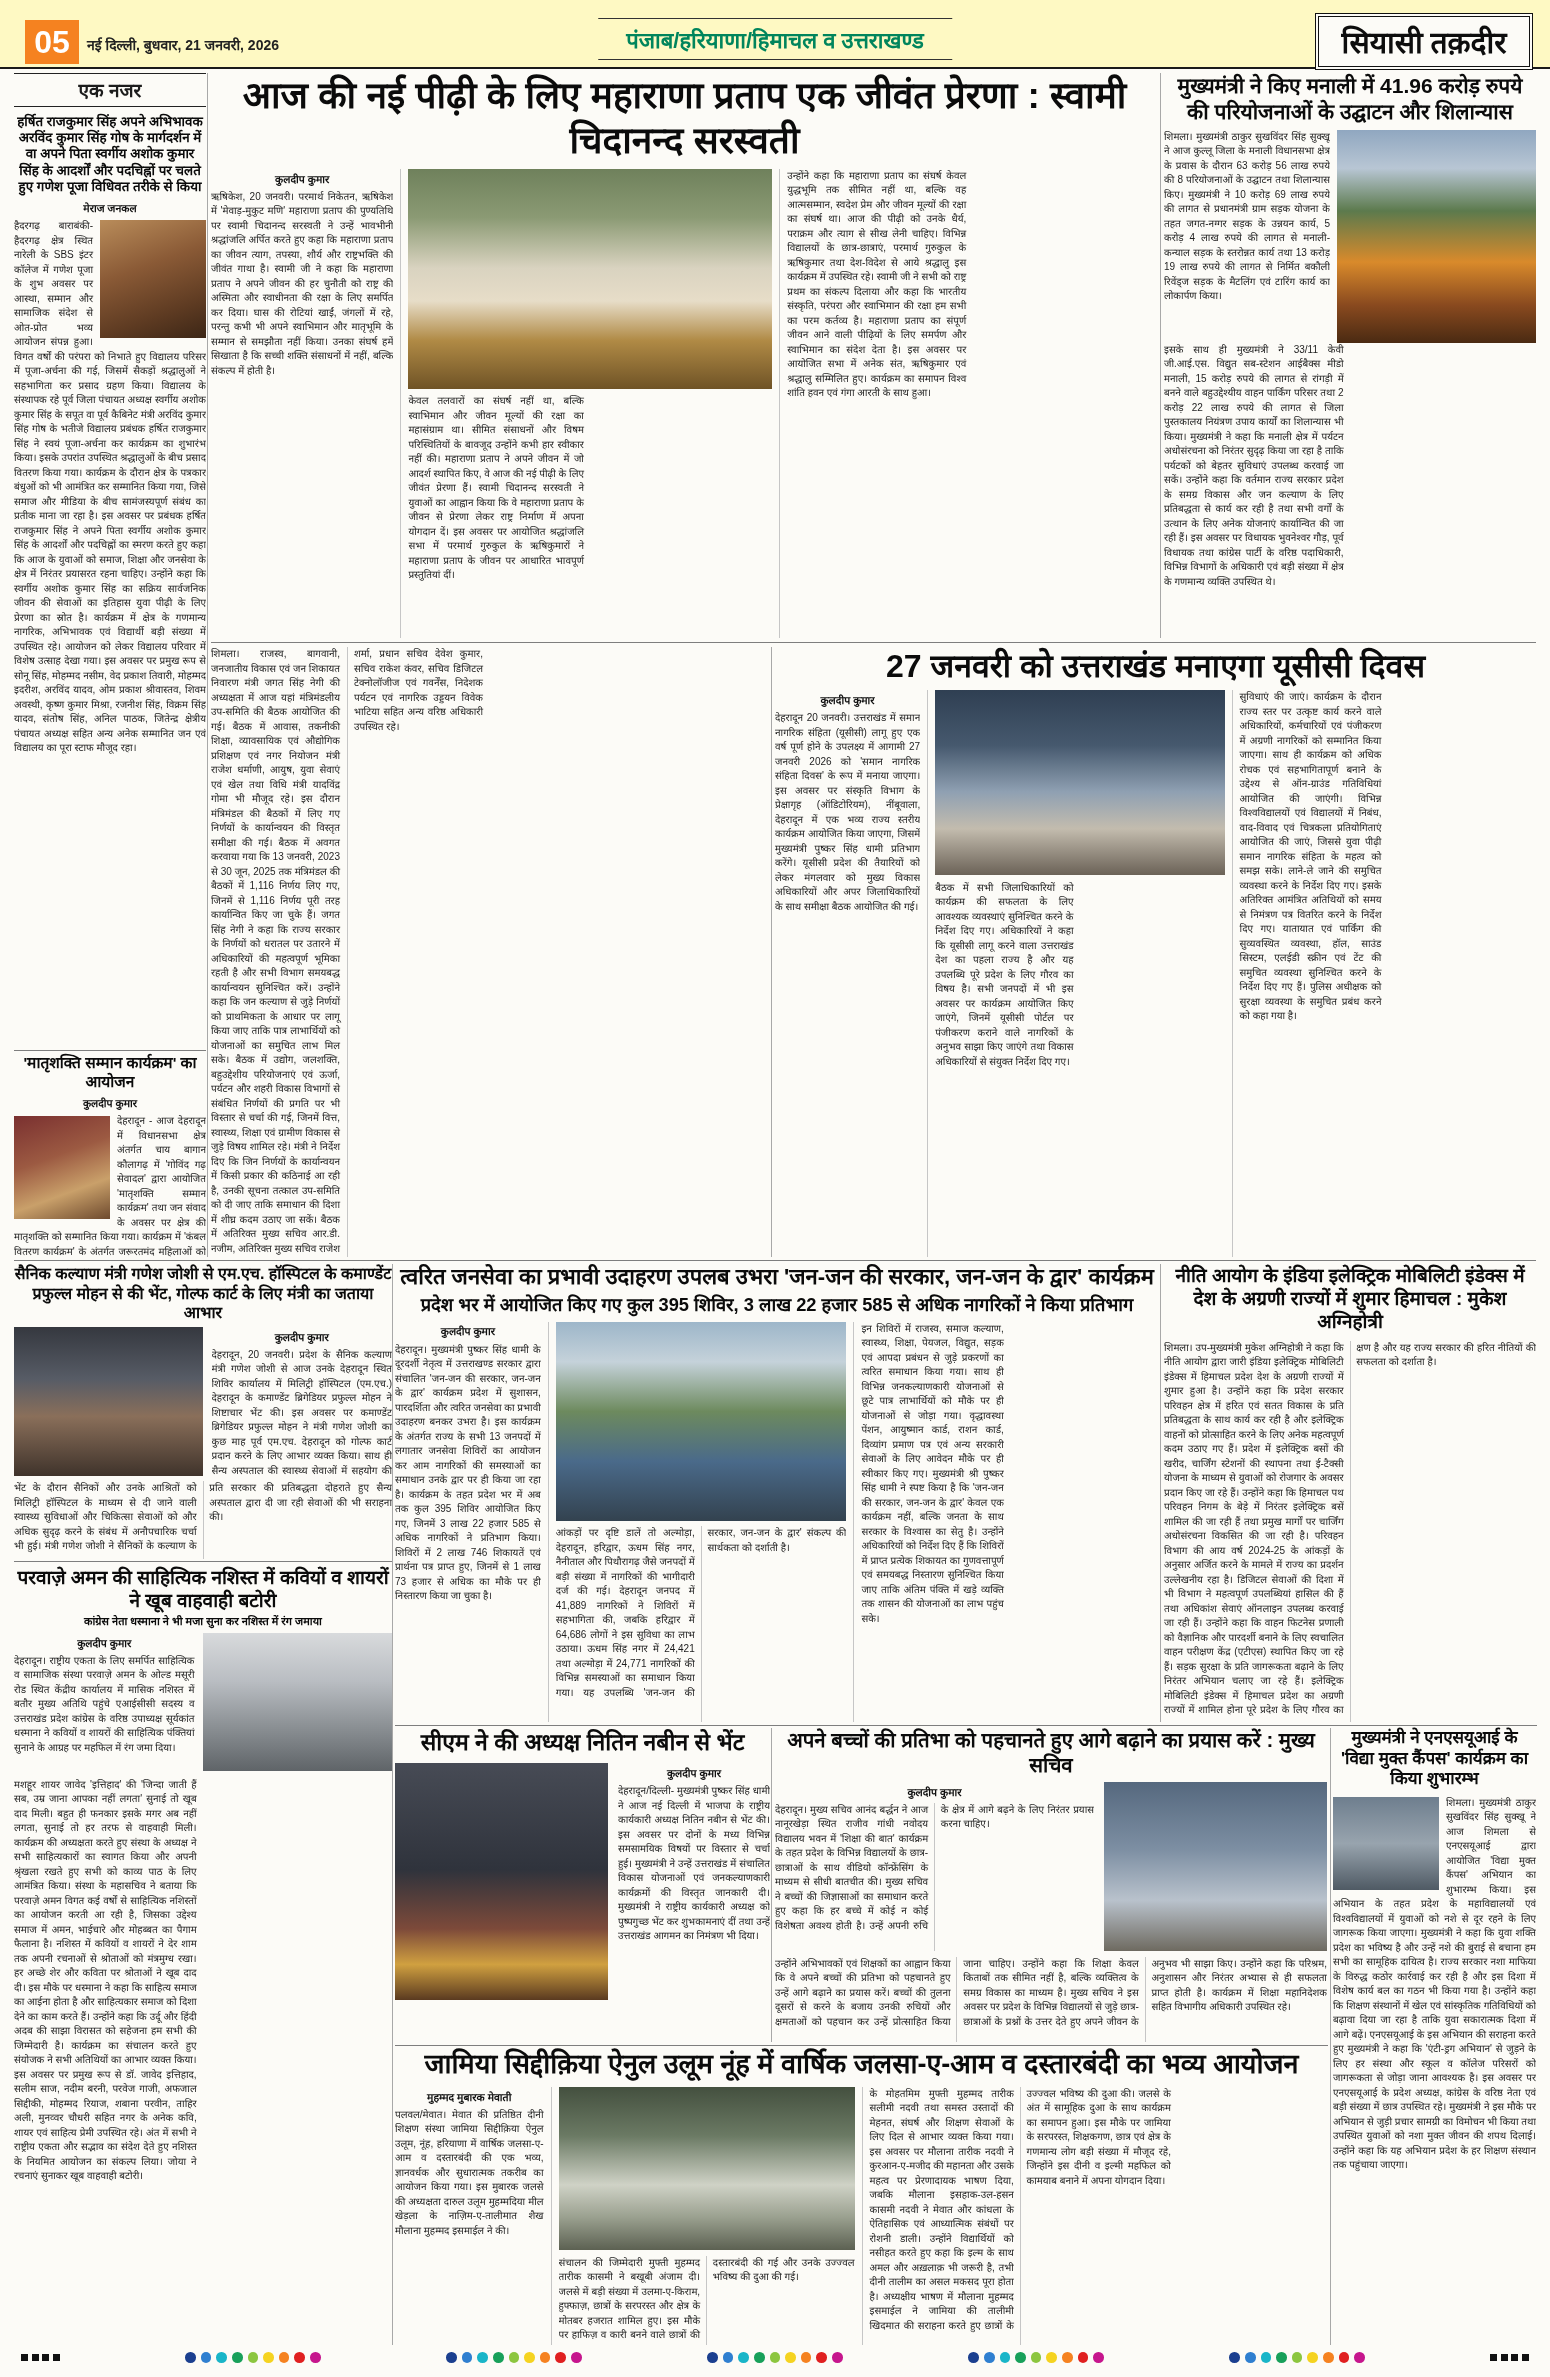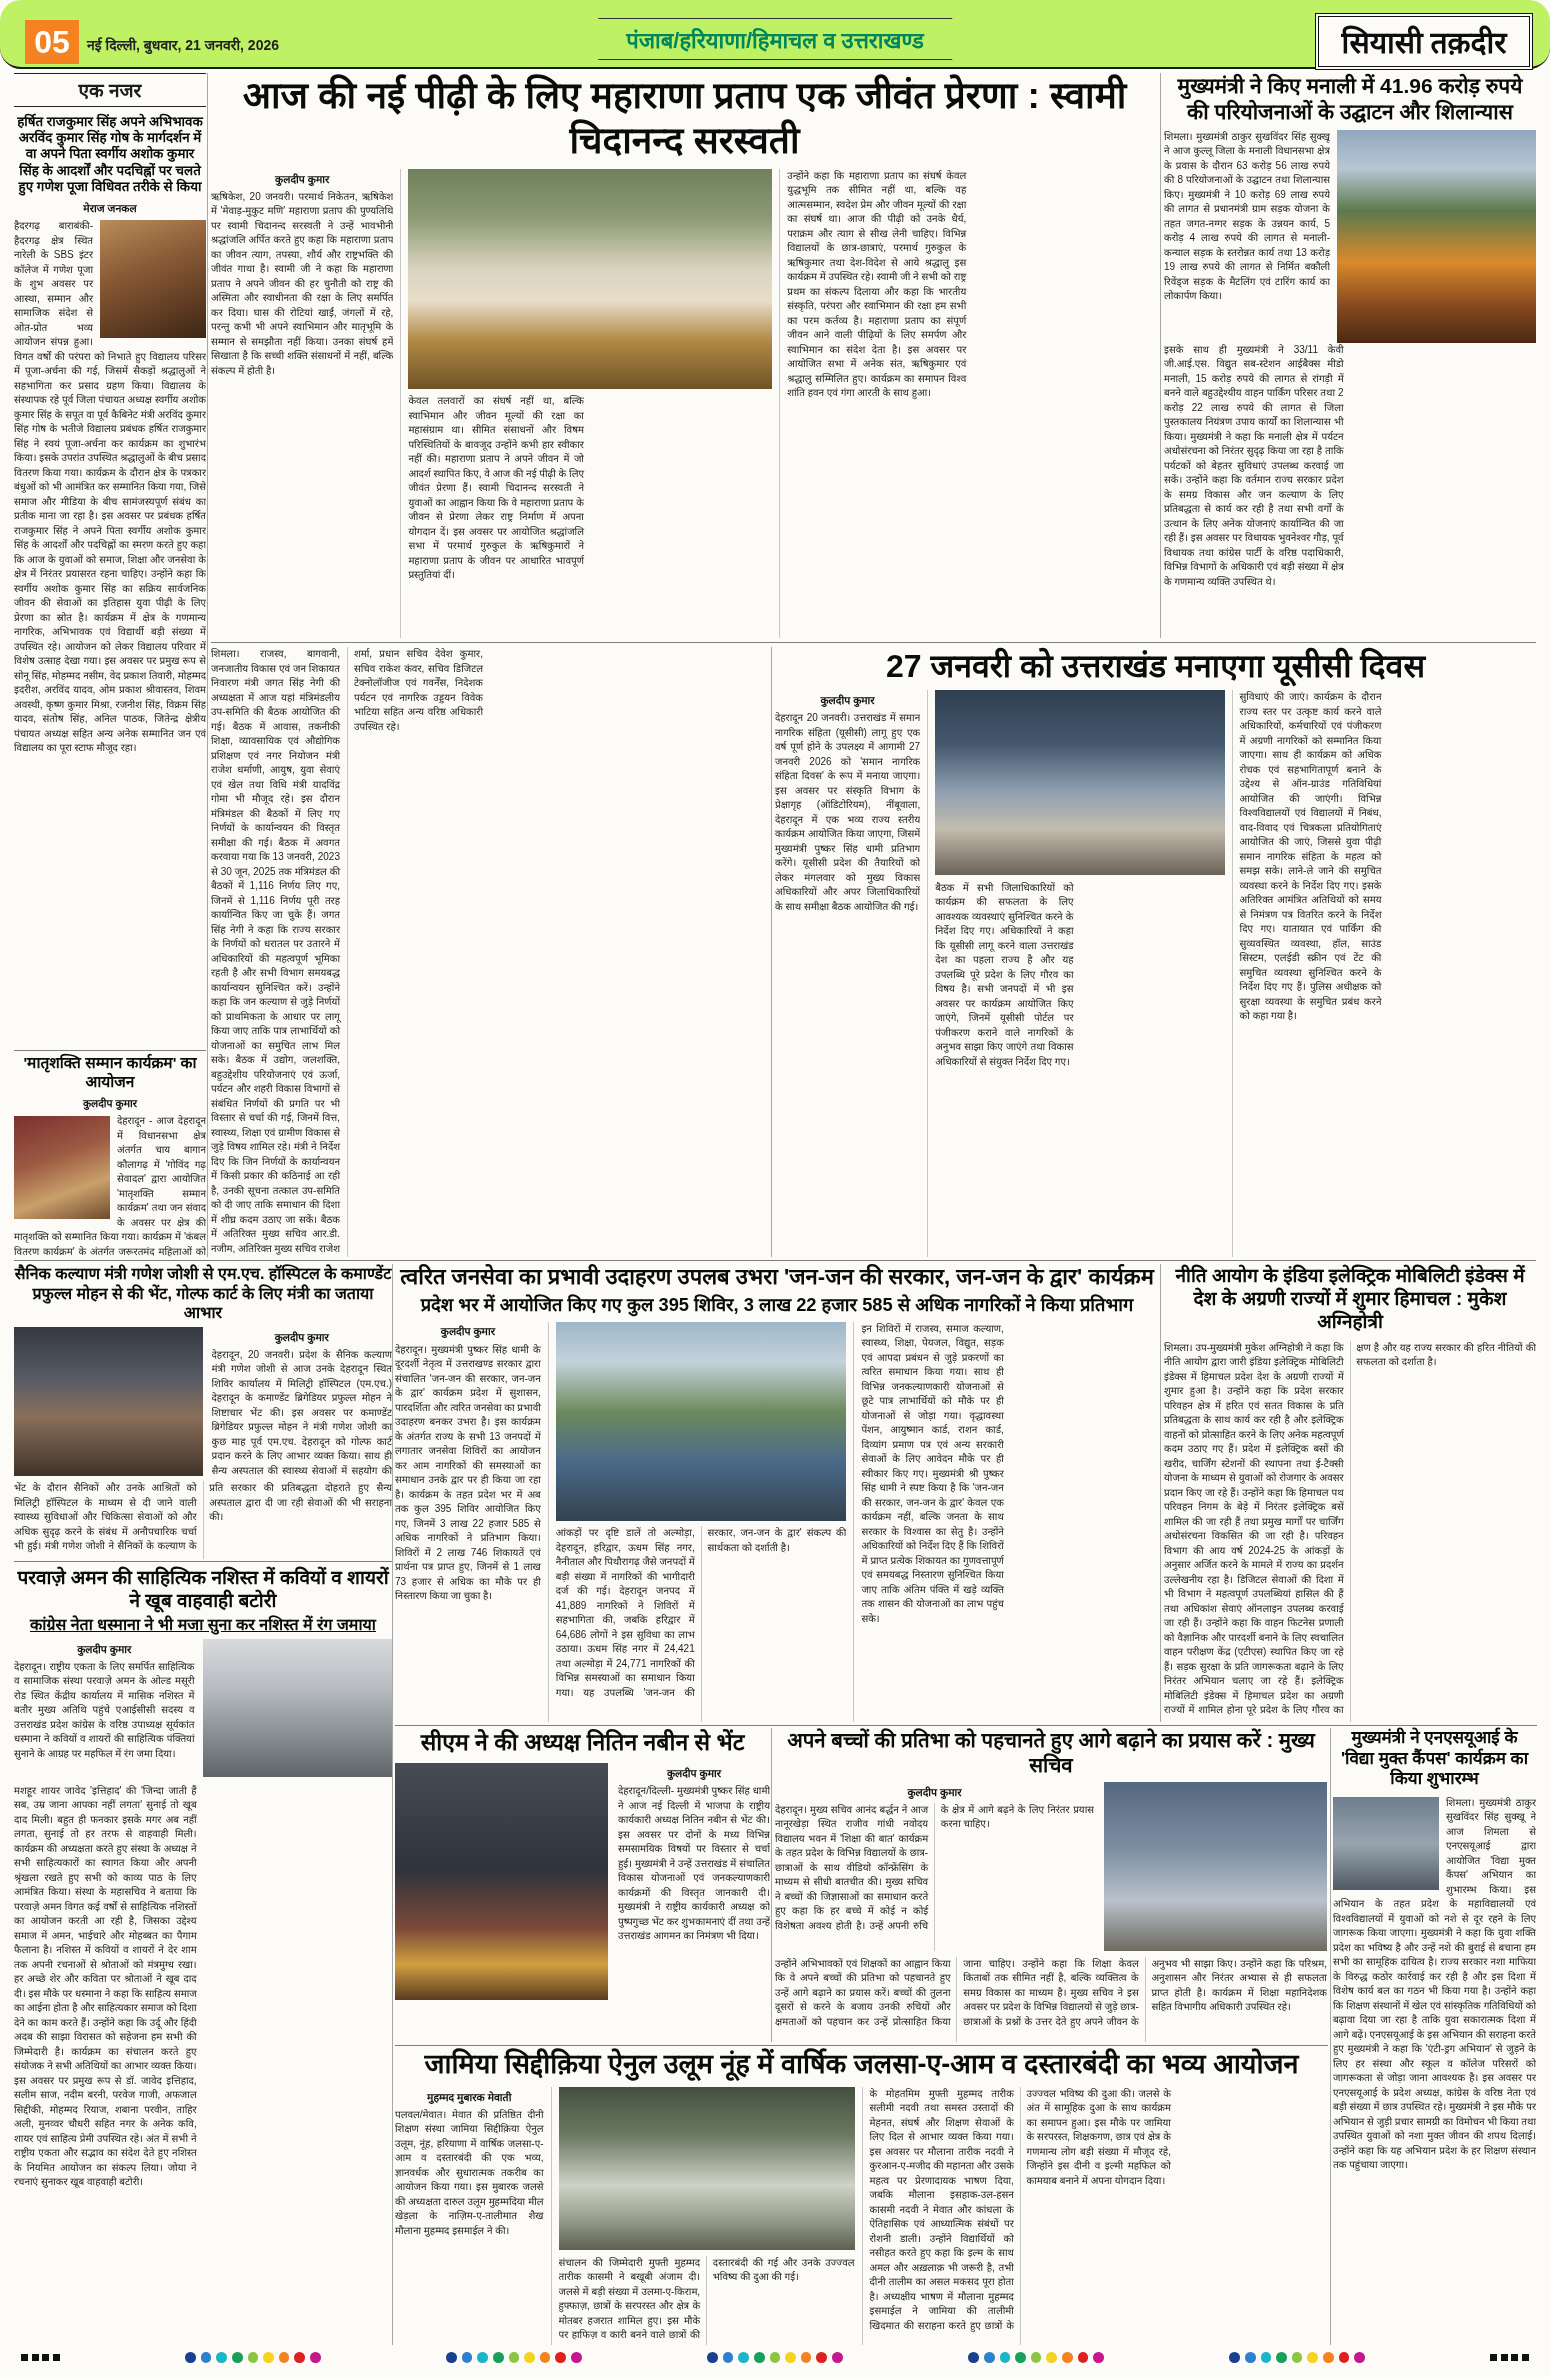--- a/index.html
+++ b/index.html
@@ -1,21 +1,21 @@
 <!DOCTYPE html>
 <html style="font-size:11.3px"><head>
 <meta charset="utf-8">
 <style>
   * { margin:0; padding:0; box-sizing:border-box; }
   html,body { background:#e9e7e2; }
   body { font-family:"Liberation Sans", sans-serif; }
   .page { position:relative; width:1550px; height:2377px; background:#fcfbf7; margin:0 auto; overflow:hidden; color:#1c1c1c; }
 
   
-  .masthead { position:absolute; left:0; top:0; width:100%; height:69px; border-bottom:2.1px solid #1a1a1a; background:#bef264;border-radius:21px; }
+  .masthead { position:absolute; left:0; top:0; width:100%; height:69px; border-bottom:2.1px solid #1a1a1a; background:#fef9c3; }
   .pagenum { position:absolute; left:25px; top:20px; width:54px; height:44px; background:#f58220; color:#fff; font-size:32px; font-weight:bold; display:flex; align-items:center; justify-content:center; }
   .dateline { position:absolute; left:87px; top:35px; font-size:14px; font-weight:bold; color:#222; }
   .region { position:absolute; left:50%; transform:translateX(-50%); top:18.3px; font-size:22px; font-weight:bold; color:#00855c; padding:5px 28px; border-top:1.4px solid #333; border-bottom:1.4px solid #333; white-space:nowrap; }
   .paperbox { position:absolute; right:17px; top:12.7px; border:4.2px double #111; padding:4.2px 22.5px; font-family:"Liberation Serif", serif; font-size:30px; font-weight:bold; color:#0d0d0d; background:#fcfbf7; }
 
   
   .hl { font-weight:700; color:#0b0b0b; text-align:center; line-height:1.22; }
   .byline { font-weight:bold; font-size:10.6px; text-align:center; padding:2.8px 0 4.2px; color:#111; }
   .body-txt { font-size:10px; line-height:1.45; text-align:justify; color:#1d1d1d; column-fill:auto; overflow:hidden; }
   .cols-2 { column-count:2; column-gap:12.7px; column-rule:0.7px solid #c6c6c6; }
@@ -73,21 +73,21 @@
   .art-janjan { left:395px; top:1264px; width:764px; height:458px; }
   .jj-hl1 { font-size:22px; }
   .jj-hl2 { font-size:18.3px; margin:2.8px 0 5.6px; }
   .ph-janjan { height:199px; margin-bottom:5.6px; background:linear-gradient(180deg,#9db6c9 0%,#c5d2da 20%,#6d8a5e 45%,#4a6a8a 70%,#33424f 100%); }
 
   .art-niti { left:1164px; top:1264px; width:372px; height:458px; }
   .niti-hl { font-size:19px; margin-bottom:7px; }
 
   .art-parwaz { left:14px; top:1566px; width:378px; height:779px; }
   .parwaz-hl { font-size:19px; }
-  .parwaz-sub { font-size:16px; margin:2.8px 0 1.4px;text-decoration:underline; }
+  .parwaz-sub { font-size:11px; margin:2.8px 0 1.4px; }
   .parwaz-row { display:flex; gap:8.5px; height:138px; margin-top:2.8px; }
   .pcol { flex:1; display:flex; flex-direction:column; min-height:0; }
   .ph-parwaz { width:189px; height:138px; background:linear-gradient(180deg,#d8dadc 0%,#b9bdc2 35%,#8f9498 65%,#5f6468 100%); }
   .parwaz-bottom { margin-top:7px; }
 
   .art-cmnitin { left:395px; top:1728px; width:375px; height:314px; }
   .cm-hl { font-size:23px; margin-bottom:7px; }
   .cm-row { flex:1; display:flex; gap:10px; min-height:0; }
   .cm-left { width:213px; flex:0 0 auto; }
   .ph-cmnitin { height:237px; background:linear-gradient(180deg,#474b55 0%,#2f333c 45%,#7d4a3a 70%,#d0a040 85%,#5a3a20 100%); }

